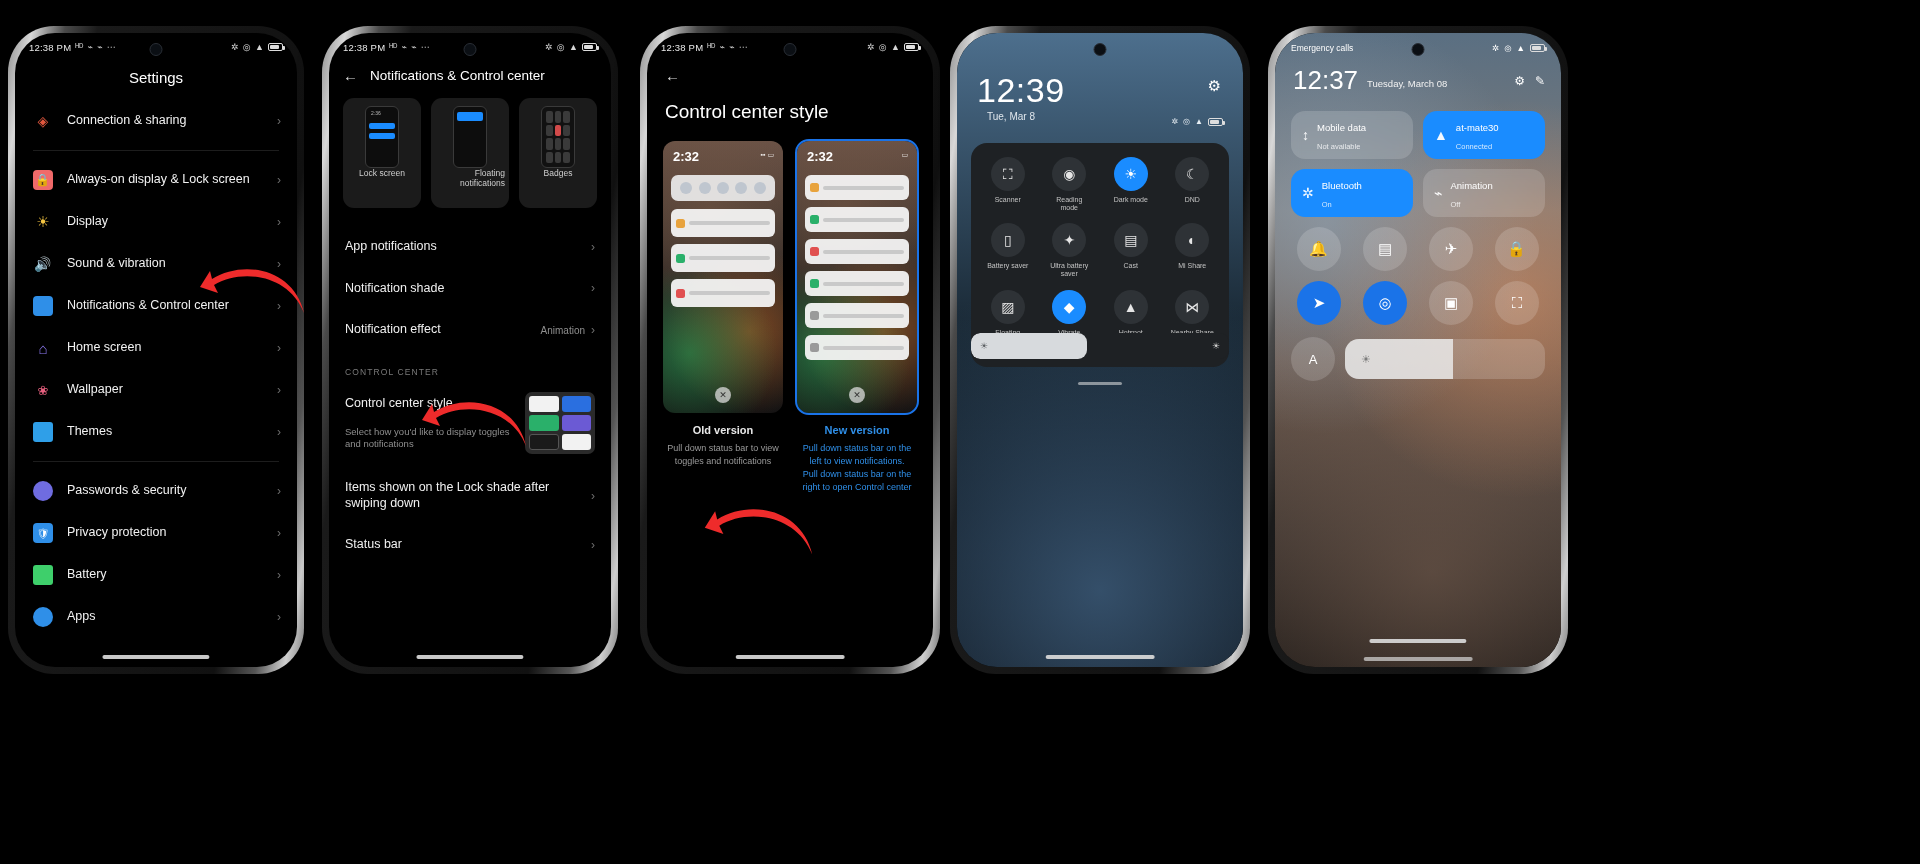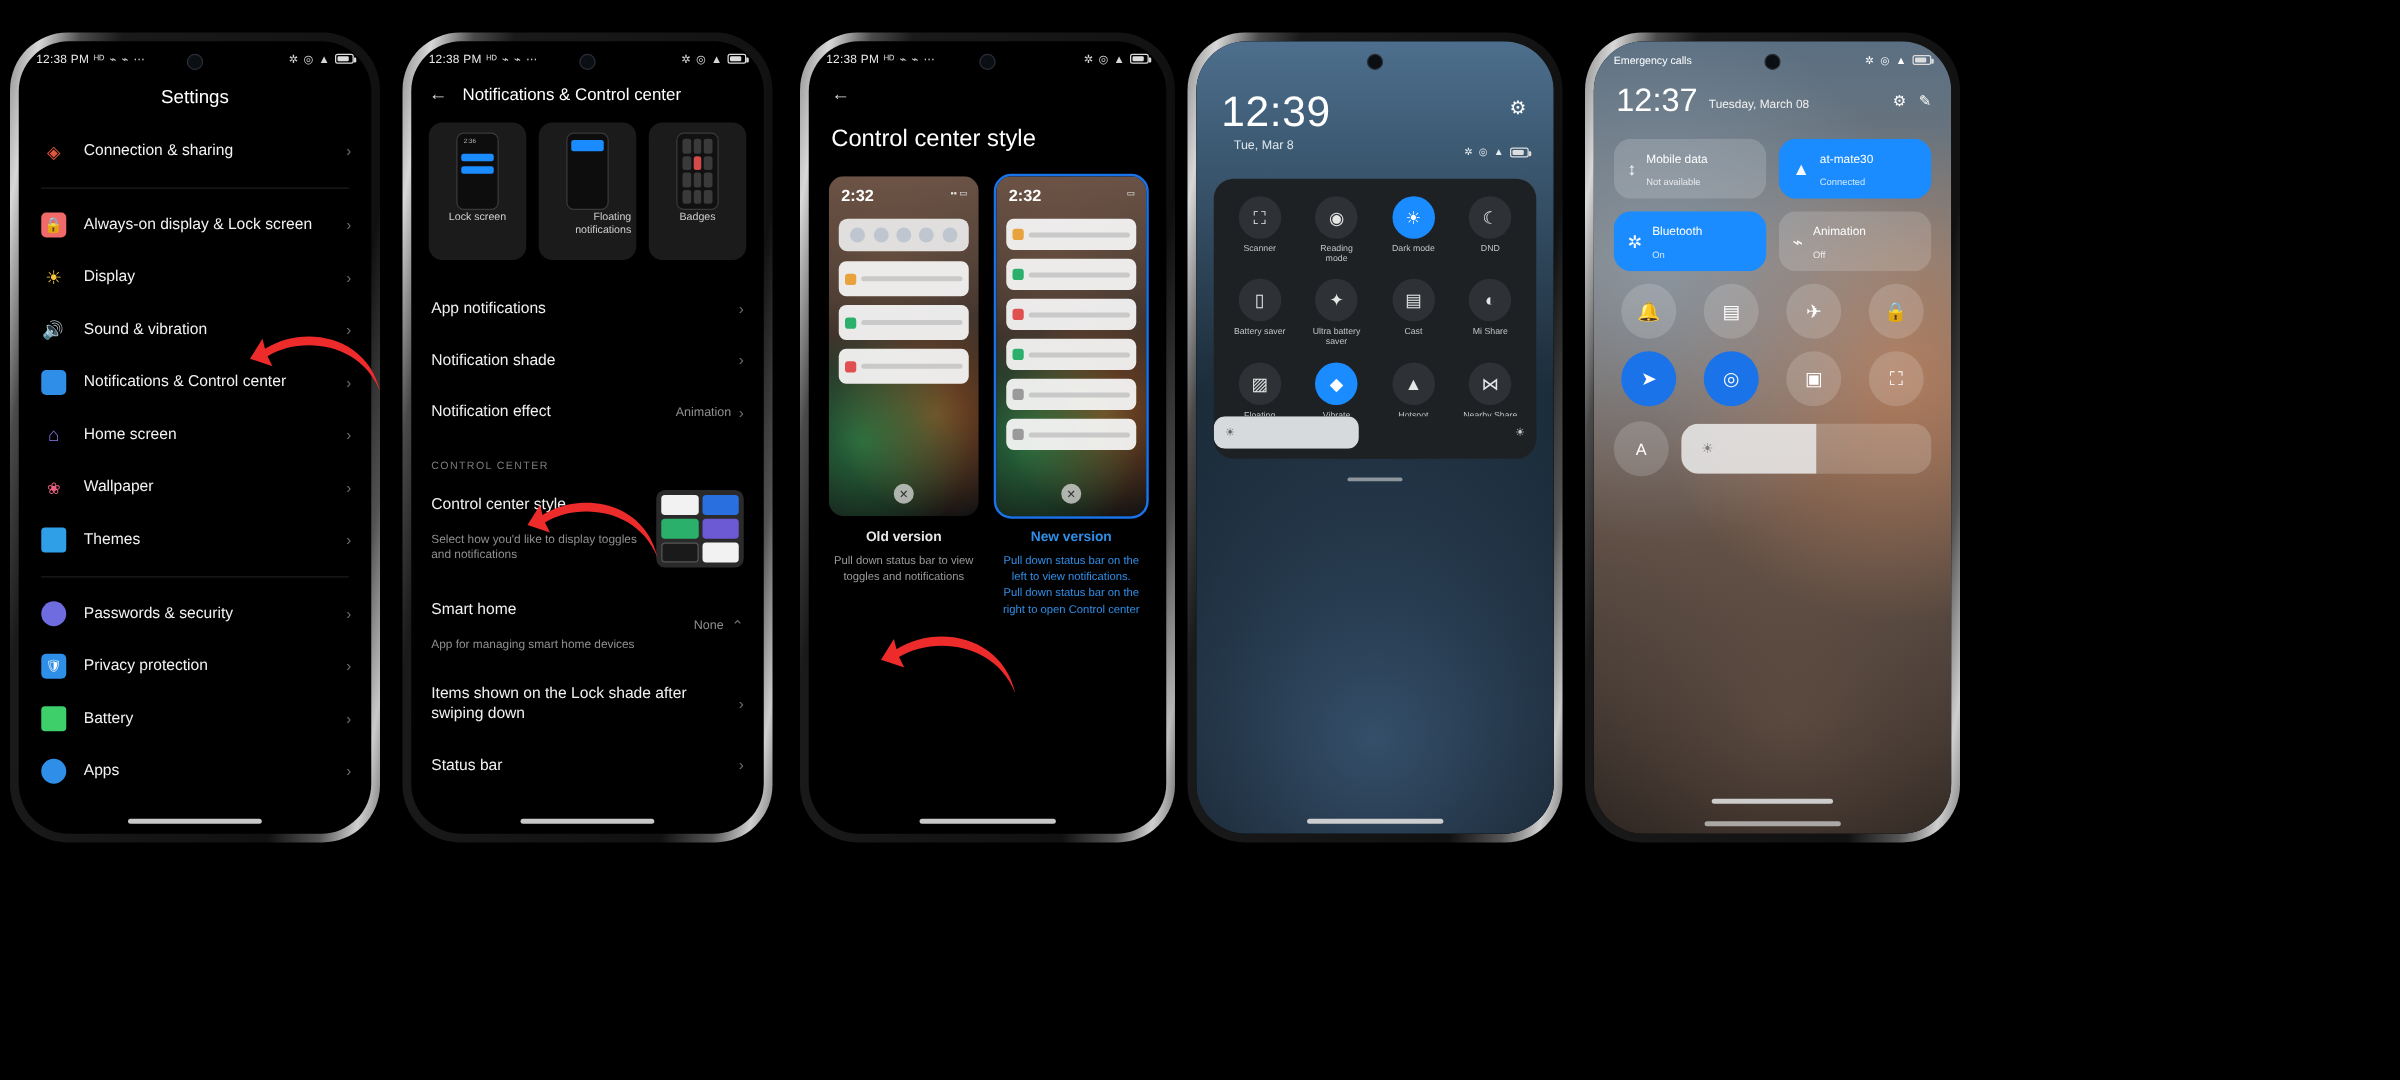--- a/index.html
+++ b/index.html
@@ -388,28 +388,20 @@
           <div class="cc-thumb">
             <span style="background:#f2f2f2;"></span>
             <span style="background:#2a6fe0;"></span>
             <span style="background:#2ab06a;"></span>
             <span style="background:#6b5ad4;"></span>
             <span style="background:#1a1a1a;border:1px solid #555;"></span>
             <span style="background:#f2f2f2;"></span>
           </div>
         </div>
 
-        <div class="row2">
-          <div class="l">
-            <div>Smart home</div>
-            <div class="sub">App for managing smart home devices</div>
-          </div>
-          <span class="v">None</span>
-          <span class="chev">⌃</span>
-        </div>
 
         <div class="row2">
           <div class="l">Items shown on the Lock shade after swiping down</div>
           <span class="chev">›</span>
         </div>
 
         <div class="row2">
           <div class="l">Status bar</div>
           <span class="chev">›</span>
         </div>

